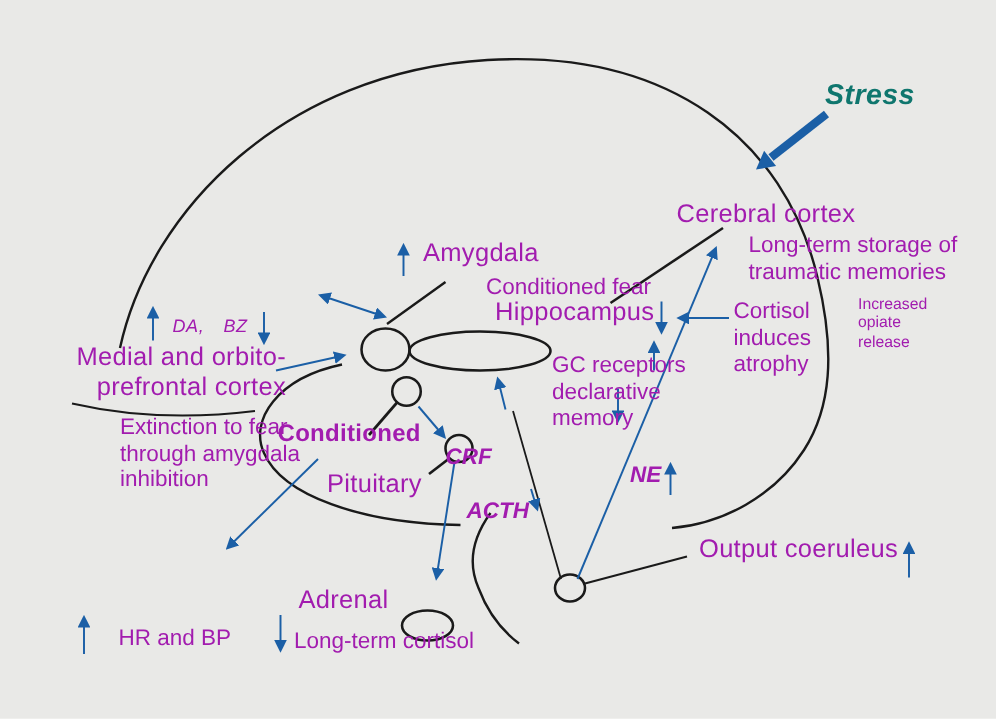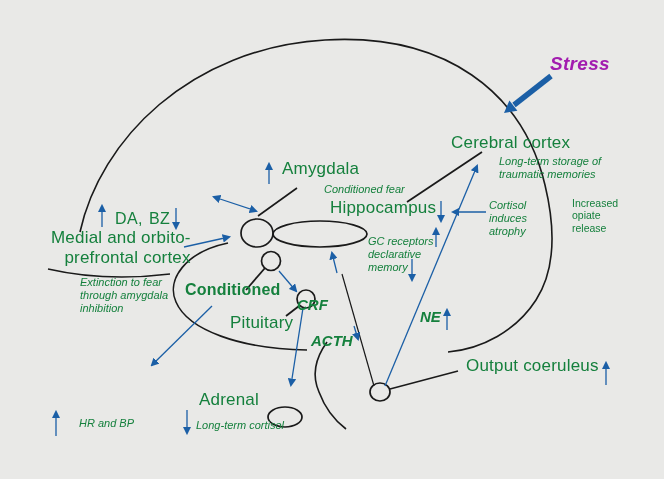--- a/index.html
+++ b/index.html
@@ -6,31 +6,31 @@
   #stage{
     position:relative;
     width:664px;height:479px;
     background:#e9e9e7;
     overflow:hidden;
     font-family:"Liberation Sans", sans-serif;
   }
   #diagram-svg{position:absolute;left:0;top:0;}
   .lbl{
     position:absolute;
-    color:#15803d;
+    color:#a21caf;
     white-space:pre-line;
     line-height:1.18;
   }
   .node{font-size:17px;letter-spacing:.2px;}
   .nodeb{font-size:16px;font-weight:bold;letter-spacing:.2px;}
-  .ann{font-style:italic;font-size:11px;}
+  .ann{font-size:15px;}
   .plain{font-size:10.5px;}
-  .tiny{font-size:16px;letter-spacing:.4px;}
+  .tiny{font-size:12px;letter-spacing:.4px;font-style:italic;}
   .hormone{font-style:italic;font-size:15px;font-weight:600;}
-  .stress{font-size:19px;font-weight:bold;font-style:italic;color:#a21caf;letter-spacing:.3px;}
+  .stress{font-size:19px;font-weight:bold;font-style:italic;color:#0f766e;letter-spacing:.3px;}
 </style>
 </head>
 <body>
 
 <div id="stage">
 
   <svg id="diagram-svg" width="664" height="479" viewBox="0 0 664 479">
     <defs>
       <marker id="arr" viewBox="0 0 10 10" refX="7.5" refY="5" markerWidth="6.5" markerHeight="6.5" orient="auto-start-reverse">
         <path d="M0,0 L10,5 L0,10 z" fill="#1b5fa6"></path>
@@ -109,21 +109,21 @@
   <div class="lbl tiny" style="left:115px;top:210px;">DA,</div>
   <div class="lbl tiny" style="left:149px;top:210px;">BZ</div>
   <div class="lbl node" style="left:51px;top:228px;text-align:right;">Medial and orbito-
 prefrontal cortex</div>
   <div class="lbl ann" style="left:80px;top:276px;">Extinction to fear
 through amygdala
 inhibition</div>
 
   <div class="lbl nodeb" style="left:185px;top:281px;">Conditioned</div>
   <div class="lbl hormone" style="left:297px;top:258px;margin-top:38px;">CRF</div>
-  <div class="lbl node" style="left:218px;top:313px;margin-left:12px;">Pituitary</div>
+  <div class="lbl node" style="left:218px;top:313px;">Pituitary</div>
   <div class="lbl hormone" style="left:311px;top:332px;">ACTH</div>
   <div class="lbl hormone" style="left:420px;top:308px;">NE</div>
 
   <div class="lbl node" style="left:466px;top:356px;">Output coeruleus</div>
 
   <div class="lbl ann" style="left:79px;top:417px;">HR and BP</div>
 
   <div class="lbl node" style="left:199px;top:390px;">Adrenal</div>
   <div class="lbl ann" style="left:196px;top:419px;">Long-term cortisol</div>
 

